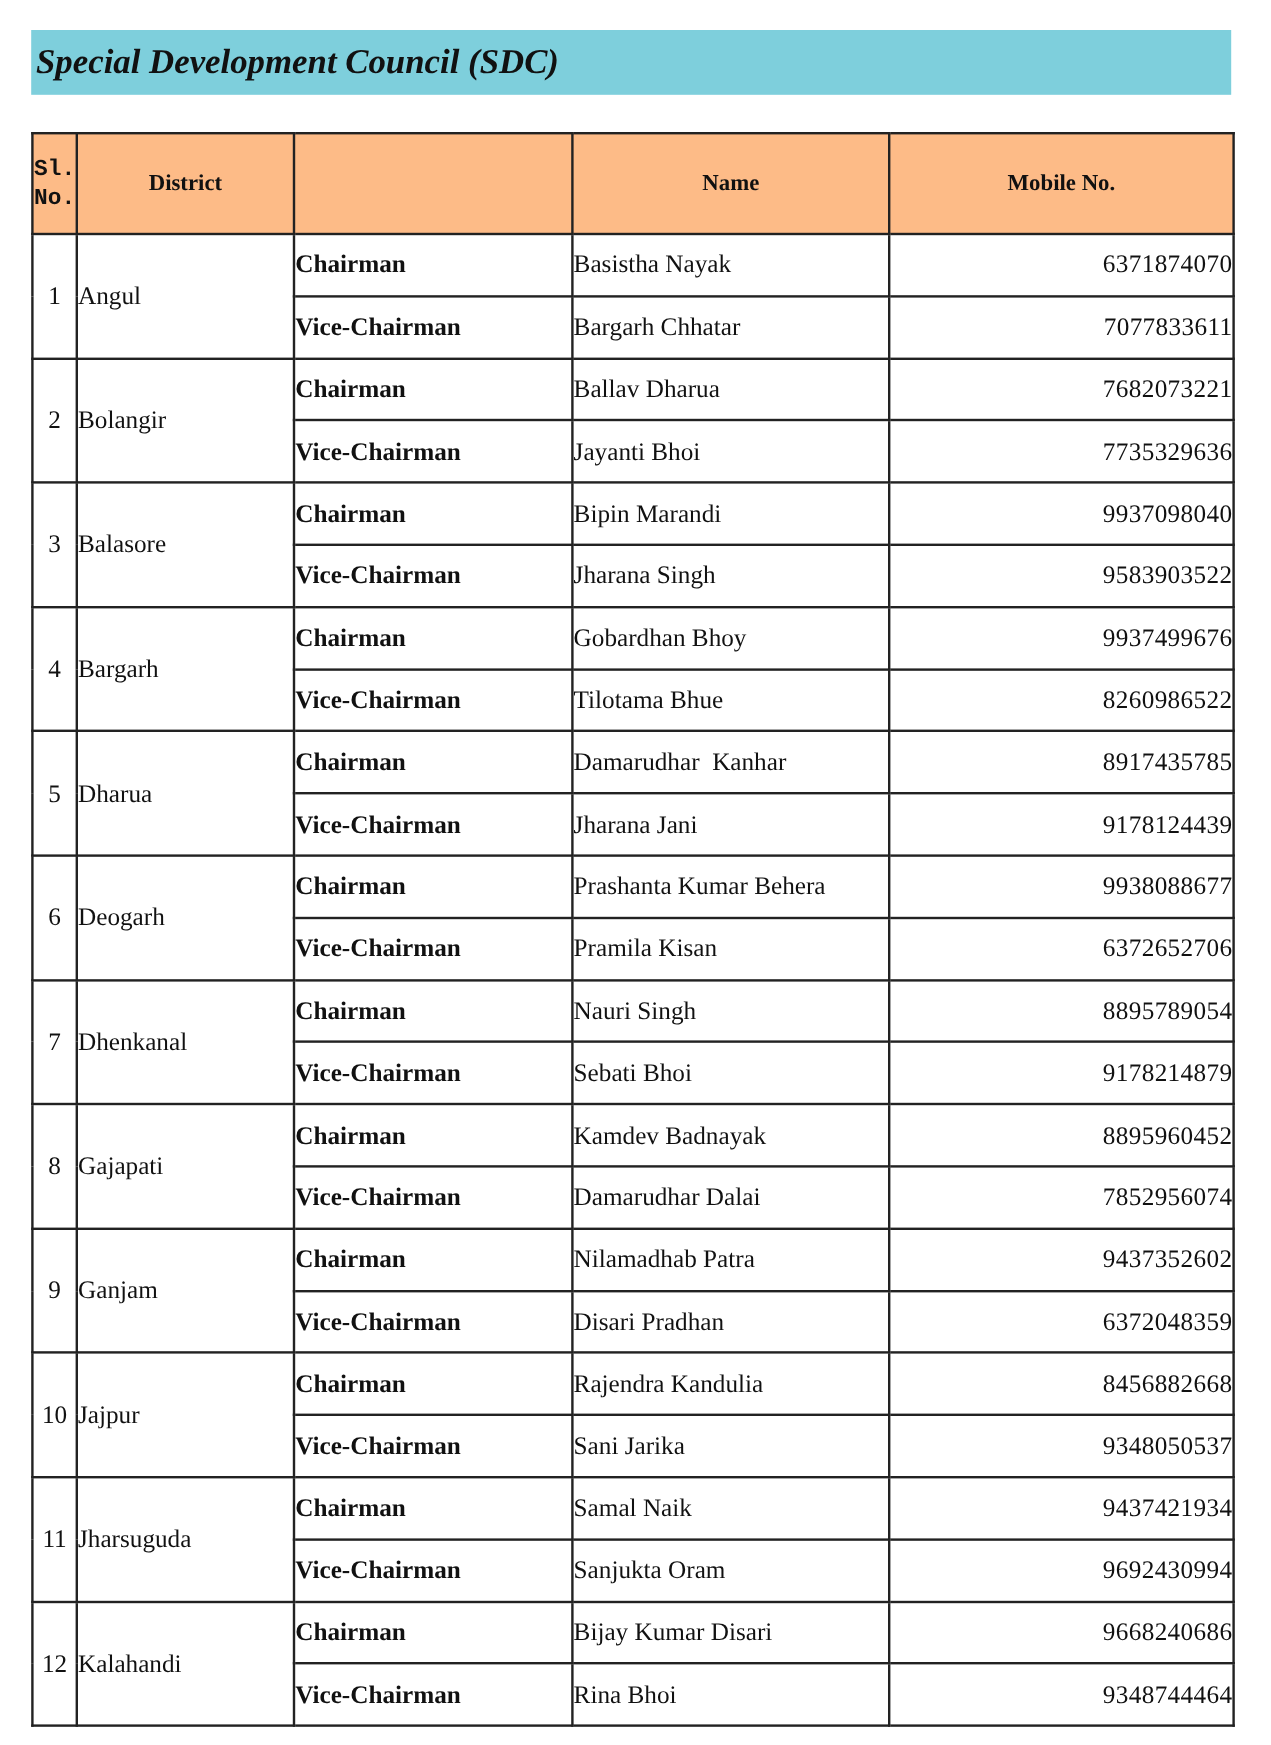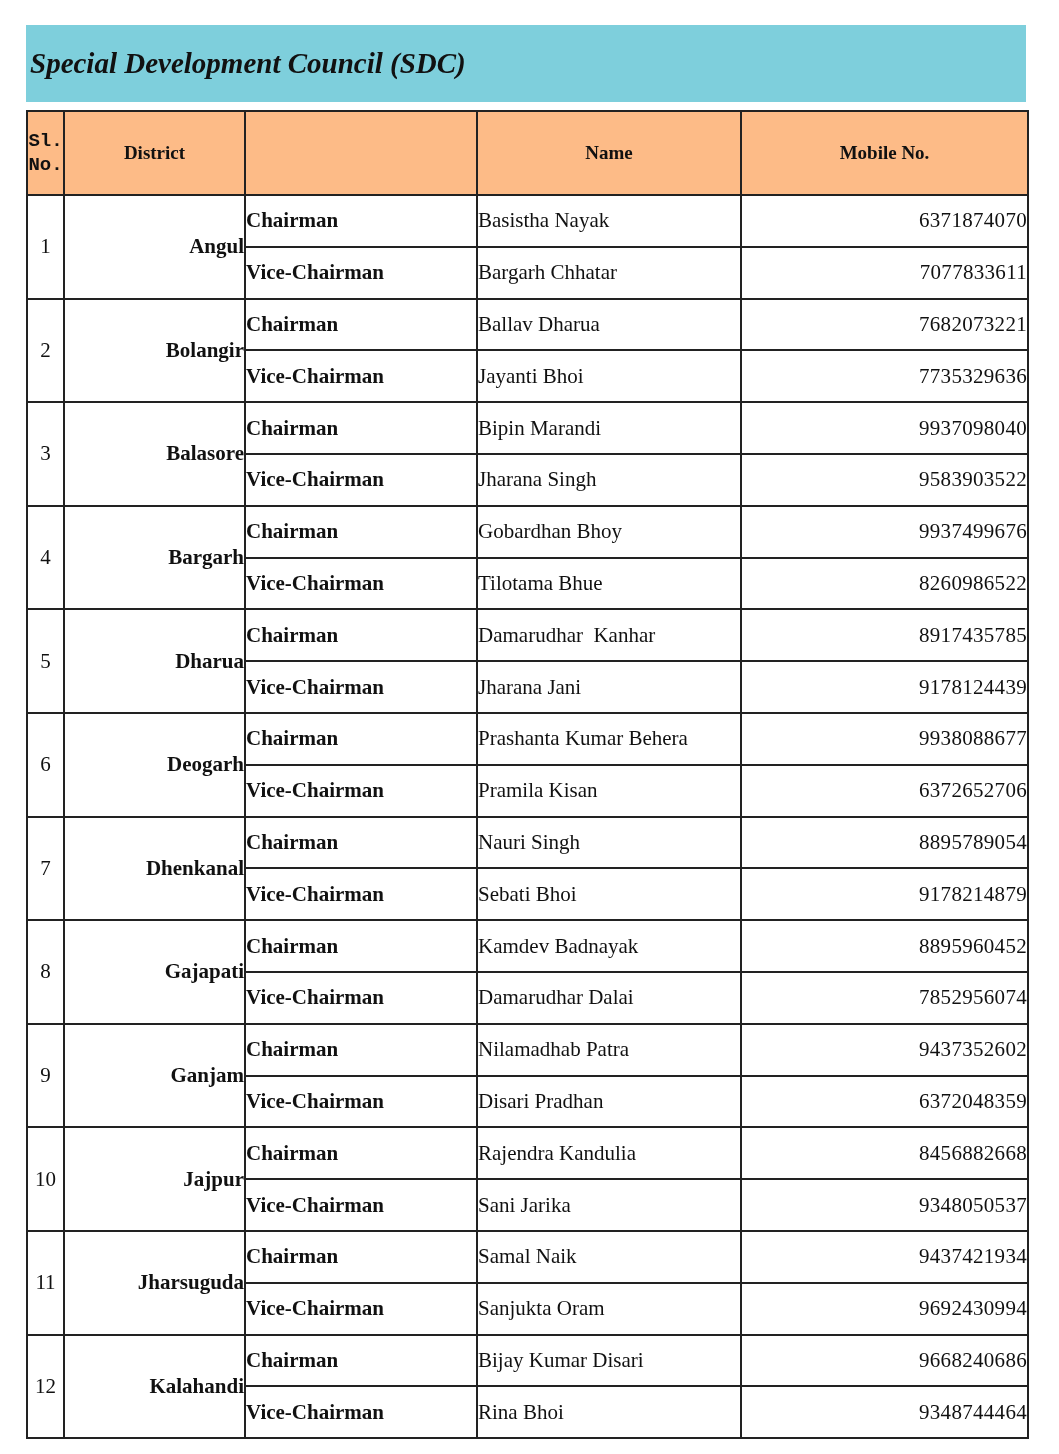--- a/index.html
+++ b/index.html
@@ -1,28 +1,28 @@
 <!DOCTYPE html>
 <html><head>
 <meta charset="utf-8">
 <style>
   html, body { margin: 0; padding: 0; background: #ffffff; }
   body { width: 1059px; height: 1454px; position: relative; overflow: hidden;
          font-family: "Liberation Serif", "DejaVu Serif", serif; color: #111; }
-  .banner { position: absolute; left: 26px; top: 25px; width: 1000px; height: 77px;
+  .banner { position: absolute; left: 26px; top: 25px; width: 1000px; height: 54px;
             background: #7ecfdc; display: flex; align-items: center; }
   .banner-title { margin-left: 4px; font-size: 29px; font-weight: bold; font-style: italic; color: #111; }
   table.sdc { position: absolute; left: 26px; top: 110px; width: 1001px;
               border-collapse: collapse; table-layout: fixed; }
   table.sdc th, table.sdc td { border: 2px solid #222; padding: 0; }
   table.sdc thead th { background: #fdbb87; height: 82px; font-size: 19px; font-weight: bold; text-align: center; }
   th.sl-h { line-height: 24px; font-family: Liberation Mono, monospace; }
   table.sdc tbody td { height: 49.8px; font-size: 21px; }
   td.sl { text-align: center; vertical-align: middle; padding-top: 0; }
-  td.district { text-align: right; font-weight: bold; vertical-align: middle; }
+  td.district { text-align: left; font-weight: normal; vertical-align: middle; }
   td.role { font-weight: bold; padding-left: 3px; margin-top: 38px; }
   td.name { padding-left: 3px; margin-top: 17px; }
   td.mobile { text-align: right; letter-spacing: 0.3px; }
 </style>
 </head>
 <body>
 
 <div class="banner">
   <span class="banner-title">Special Development Council (SDC)</span>
 </div>

